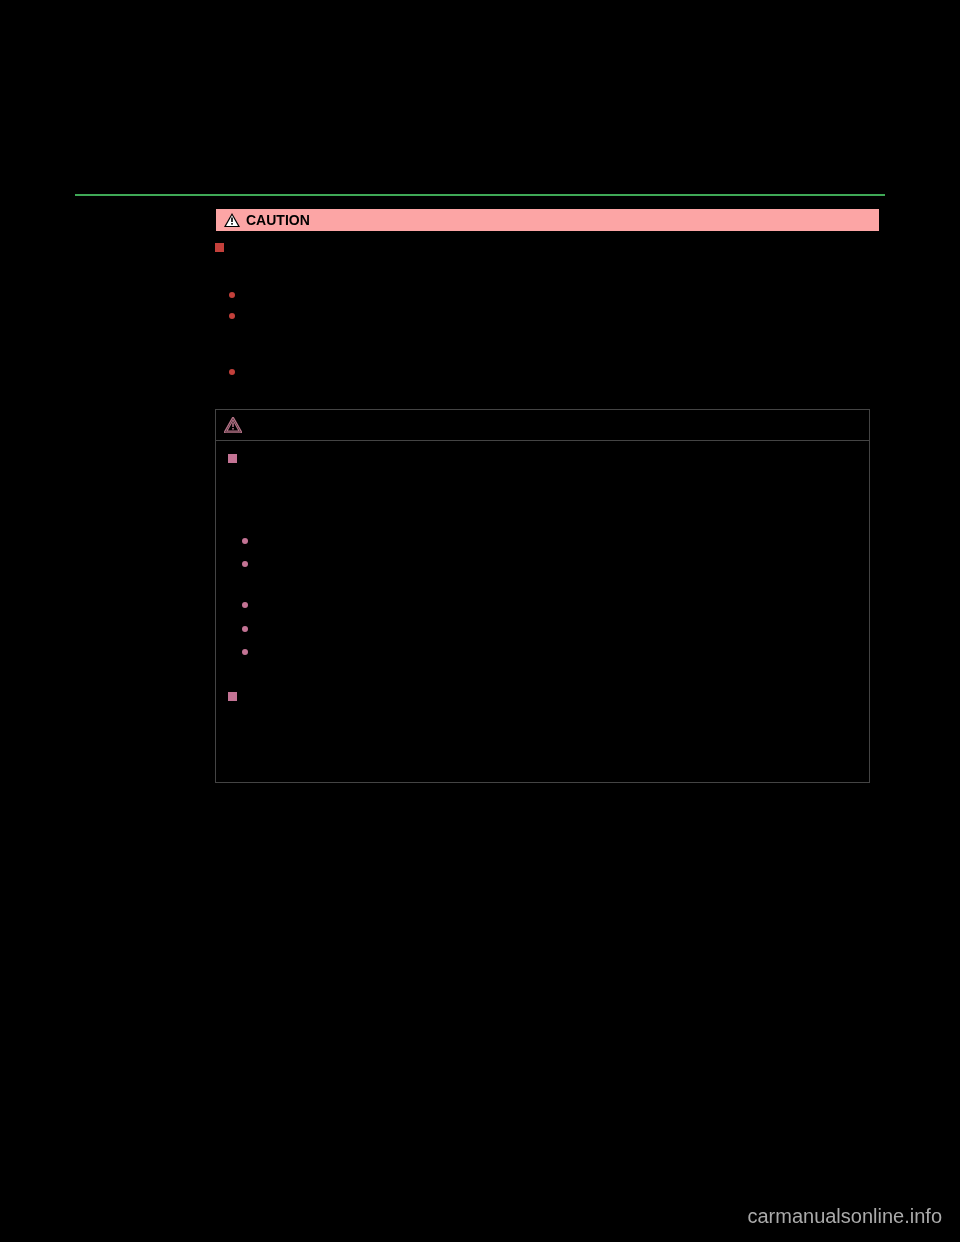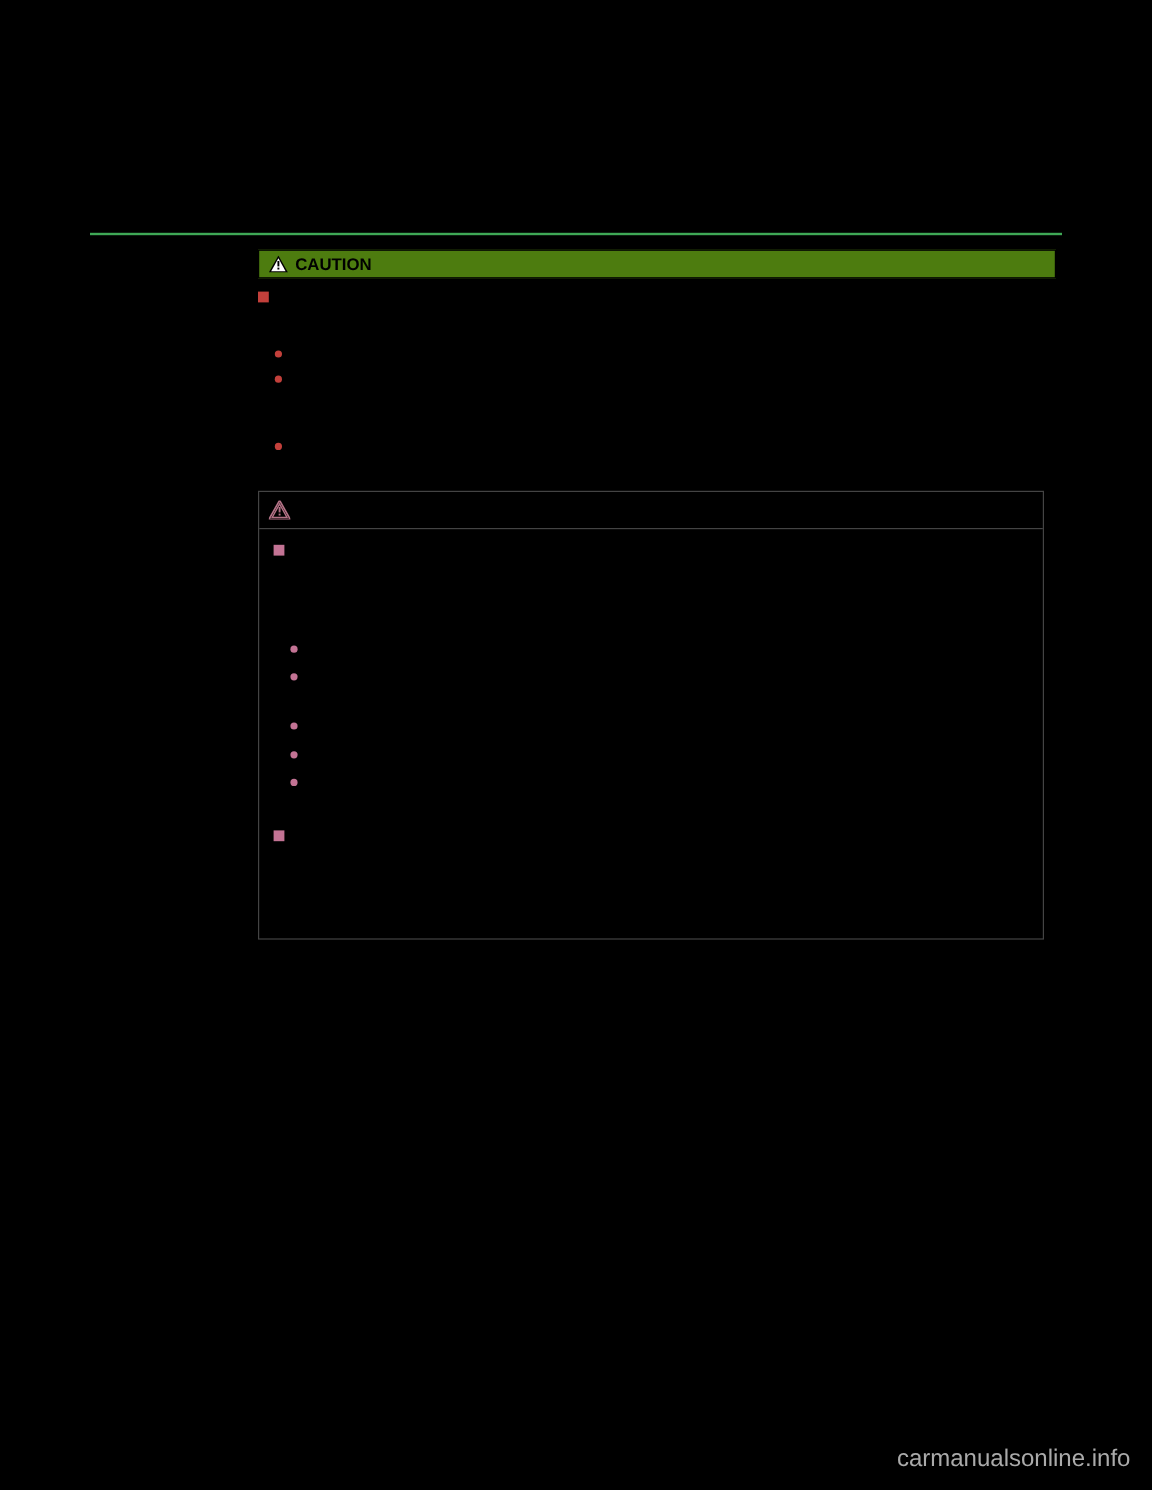--- a/index.html
+++ b/index.html
@@ -24,21 +24,21 @@
       margin-bottom: 4px;
     }
     .green-line {
       height: 2px;
       background: #3fa856;
       margin-bottom: 12px;
     }
     .caution-header {
       display: flex;
       align-items: center;
-      background: #4d7c0f;
+      background: #fca5a5;
       border: 1px solid #000;
       padding: 3px 8px;
       margin-left: 140px;
       margin-right: 5px;
       margin-bottom: 8px;
     }
     .caution-triangle {
       display: inline-block;
       margin-right: 6px;
     }

